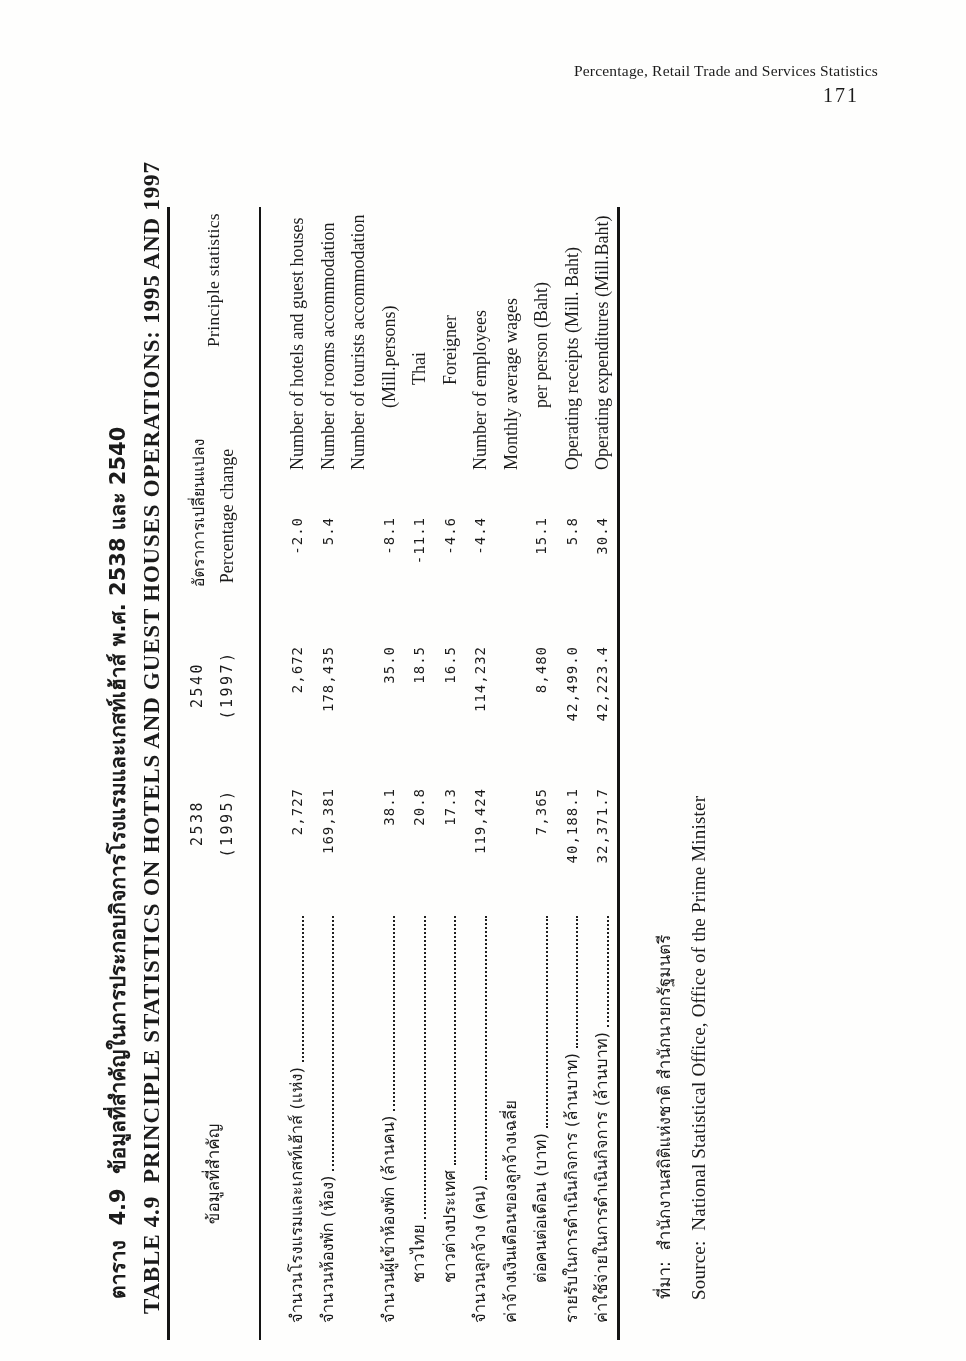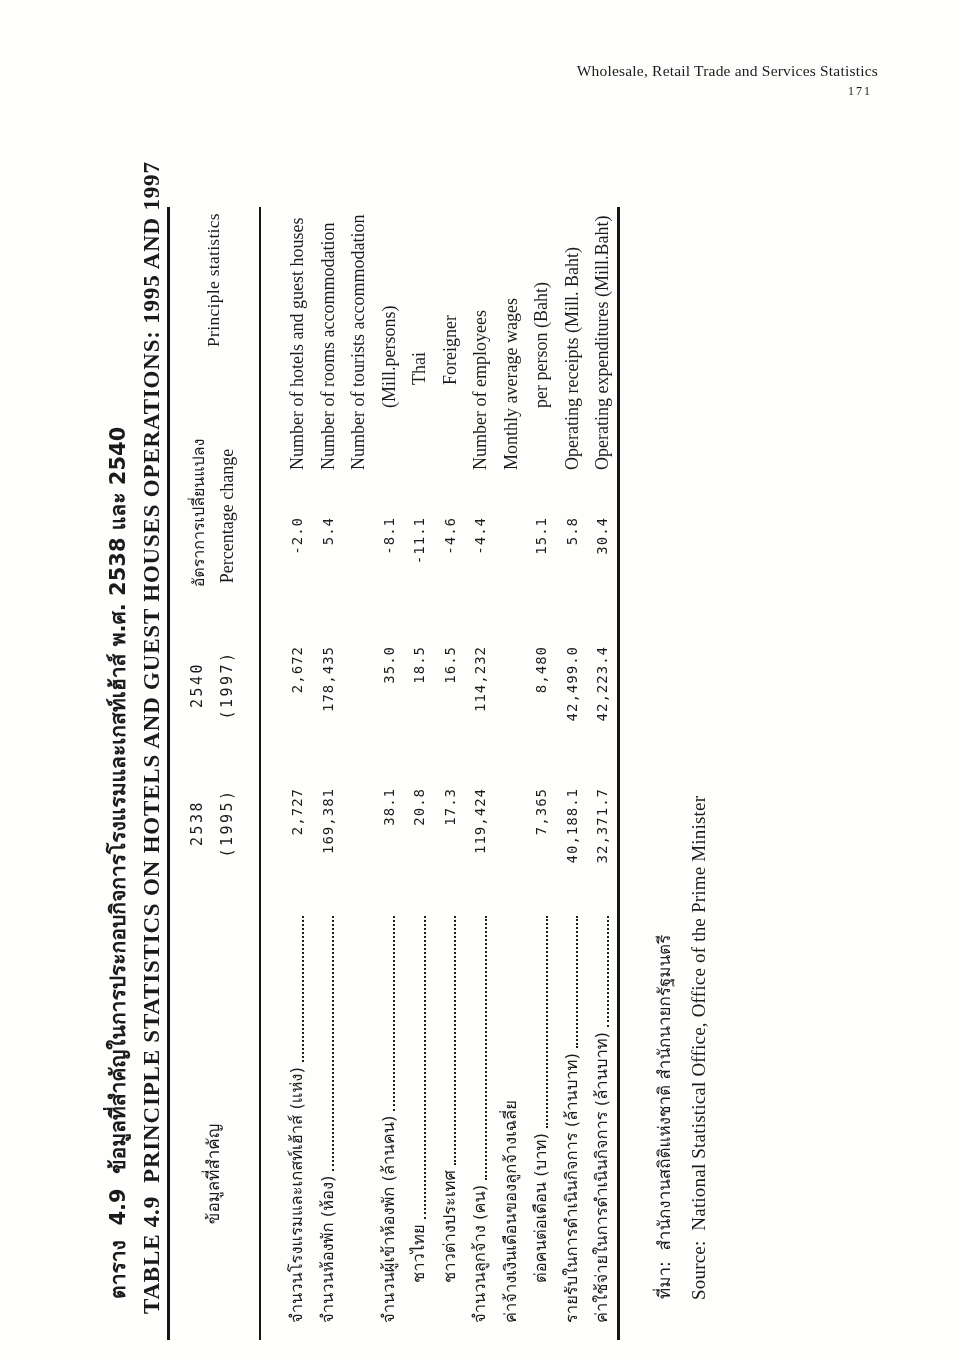--- a/index.html
+++ b/index.html
@@ -4,21 +4,21 @@
 <style>
   html,body{margin:0;padding:0;}
   body{
     width:966px;height:1361px;position:relative;overflow:hidden;
     background:#fefefd;color:#1b1b1b;
     font-family:"Liberation Serif", serif;
   }
   
   .page-header{position:absolute;top:62px;right:88px;text-align:right;}
   .ph-line{font-size:15.5px;letter-spacing:.2px;}
-  .ph-num{font-size:12px;margin-top:4px;margin-right:6px;letter-spacing:2px;}
+  .ph-num{font-size:20px;margin-top:4px;margin-right:19px;letter-spacing:2px;}
 
   
   .rot{
     position:absolute;left:0;top:1361px;width:1361px;height:966px;
     transform:rotate(-90deg);transform-origin:0 0;
   }
   .abs{position:absolute;}
   .thai{font-family:"DejaVu Sans", sans-serif;}
   .serif{font-family:"Liberation Serif", serif;}
   .mono{font-family:"DejaVu Sans Mono", monospace;}
@@ -55,21 +55,21 @@
   .c-en.eind1{padding-left:109px;}
   .c-en.eind2{padding-left:132px;}
 
   .src-th{left:62px;top:650px;font-size:17px;white-space:pre;}
   .src-en{left:61px;top:688px;font-size:19px;white-space:pre;letter-spacing:.2px;}
 </style>
 </head>
 <body>
 
 <div class="page-header">
-  <div class="ph-line">Wholesale, Retail Trade and Services Statistics</div>
+  <div class="ph-line">Percentage, Retail Trade and Services Statistics</div>
   <div class="ph-num">171</div>
 </div>
 
 <div class="rot">
 
   <div class="abs thai title-th">ตาราง  4.9  ข้อมูลที่สำคัญในการประกอบกิจการโรงแรมและเกสท์เฮ้าส์ พ.ศ. 2538 และ 2540</div>
   <div class="abs serif title-en">TABLE 4.9  PRINCIPLE STATISTICS ON HOTELS AND GUEST HOUSES OPERATIONS: 1995 AND 1997</div>
 
   <div class="abs rule rule-top"></div>
 

